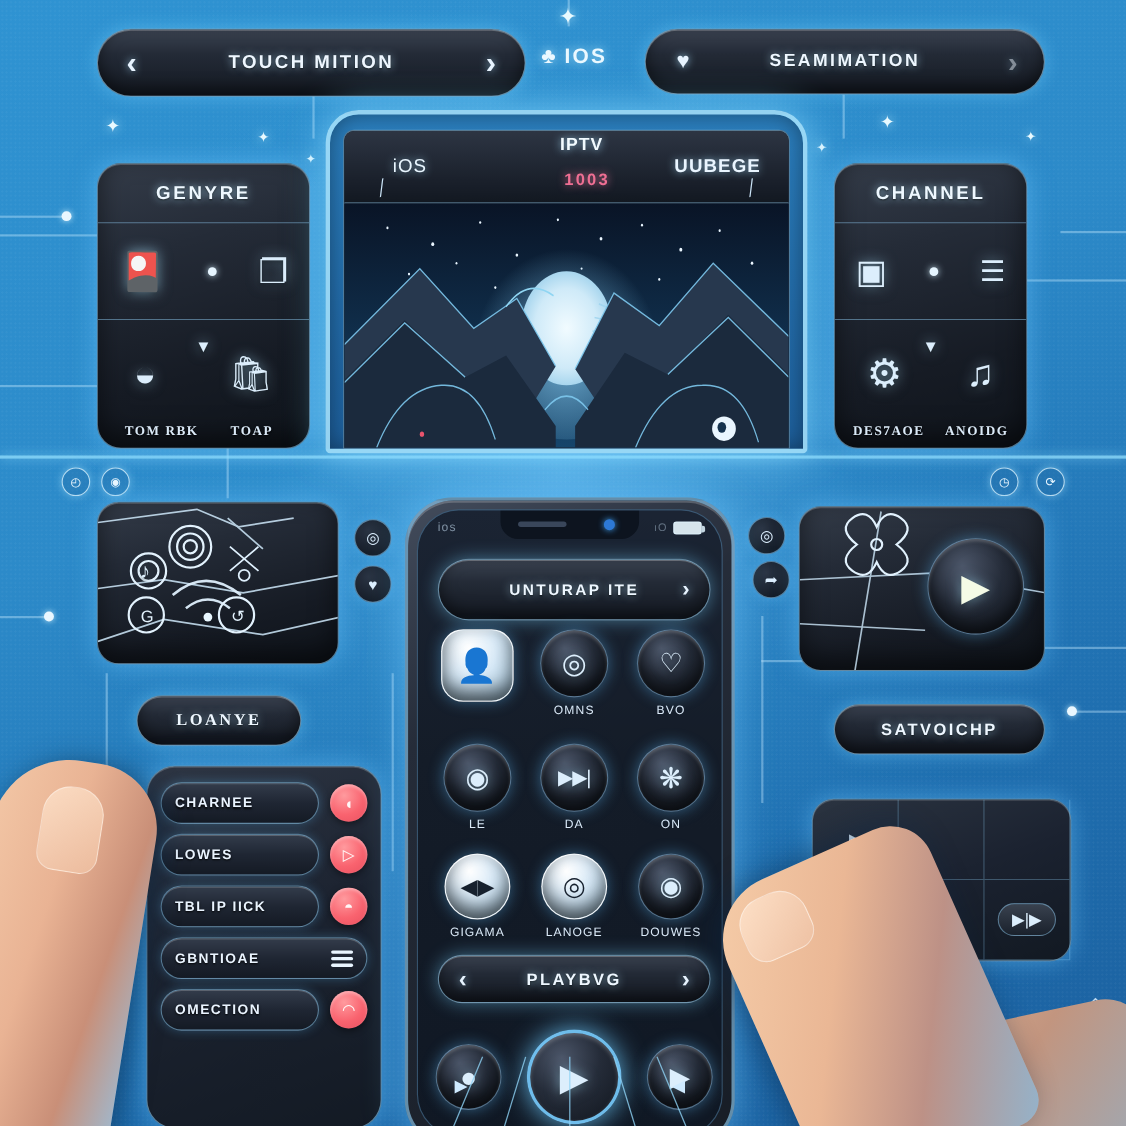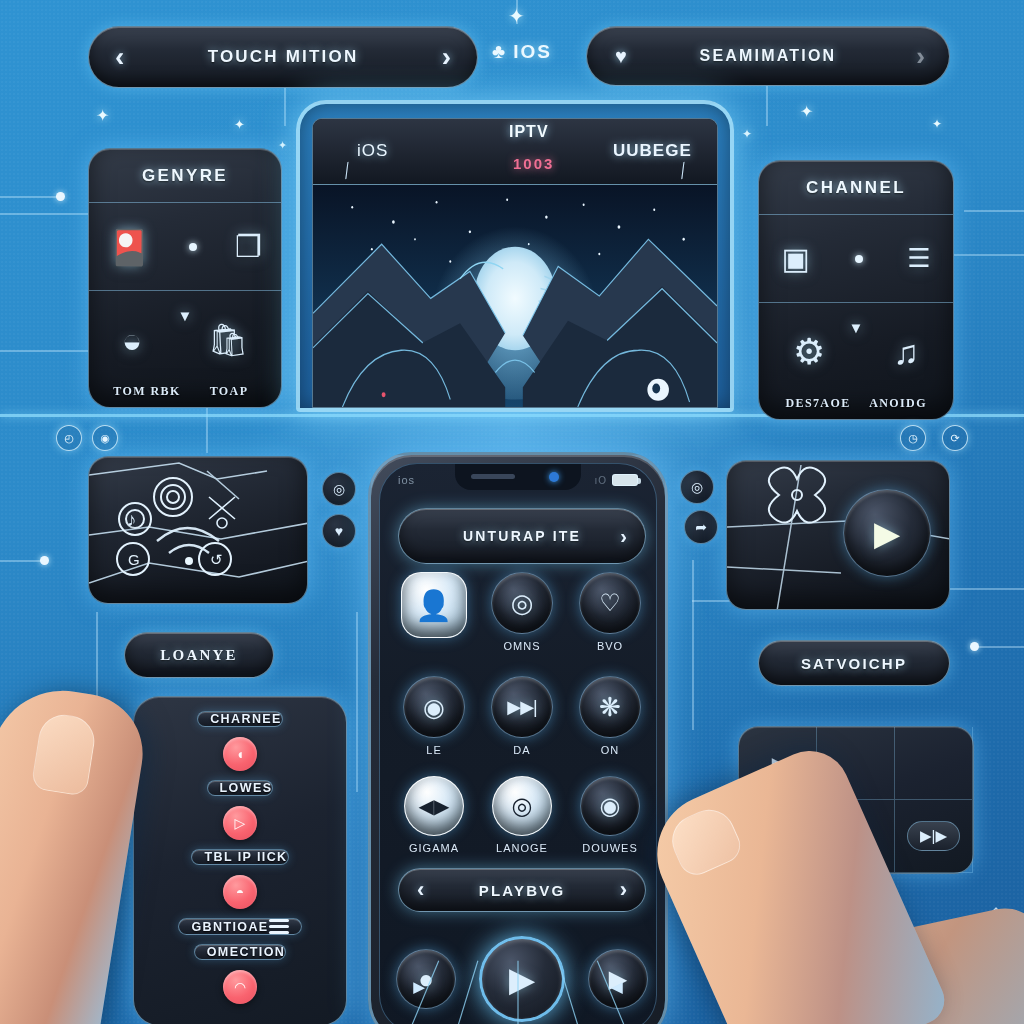--- a/index.html
+++ b/index.html
@@ -175,21 +175,21 @@
 
   
   #list-card {
     position:absolute; left:133px; top:696px; width:214px; height:330px;
     border-radius:26px;
     background:linear-gradient(160deg,#2e3644 0%,#1c2330 45%,#131a24 100%);
     border:1.5px solid rgba(150,215,255,.55);
     box-shadow:0 0 24px rgba(110,200,255,.5), inset 0 1px 0 rgba(255,255,255,.18);
     padding:14px 12px;
   }
-  .lrow { display:flex; align-items:center; gap:10px; margin-bottom:9px;flex-direction:column; }
+  .lrow { display:flex; align-items:center; gap:10px; margin-bottom:9px; }
   .lchip {
     flex:1; height:38px; border-radius:19px;
     background:linear-gradient(180deg,#333c4b 0%,#1f2633 50%,#141a24 100%);
     border:1px solid rgba(150,215,255,.5);
     box-shadow:inset 0 1px 0 rgba(255,255,255,.2), 0 0 10px rgba(90,180,240,.3);
     display:flex; align-items:center; padding-left:12px;
     color:#eaf4ff; font-size:12.5px; font-weight:bold; letter-spacing:1.4px;
     text-shadow:0 1px 2px #000;
     white-space:nowrap; overflow:hidden;
   }
@@ -408,21 +408,21 @@
           </g>
           <path d="M150 76 q20 -22 44 -8" stroke="#8fd5f2" stroke-width="1.2" fill="none"></path>
           <ellipse cx="352" cy="166" rx="11" ry="9" fill="#eaf6ff"></ellipse>
           <circle cx="350" cy="165" r="4" fill="#16334f"></circle>
           <circle cx="72" cy="170" r="2" fill="#e8546d"></circle>
         </svg>
       </div>
     </div>
   </div>
 
-  <div class="card" style="left:758px;top:160px;width:196px;height:260px;">
+  <div class="card" style="left:758px;top:148px;width:176px;height:260px;">
     <div class="hdr">CHANNEL</div>
     <div class="row divider" style="height:88px;">
       <span class="glyph" style="font-size:30px;">▣</span>
       <span class="minidot"></span>
       <span class="glyph" style="font-size:26px;">☰</span>
     </div>
     <div class="row" style="height:116px;">
       <span class="glyph" style="font-size:36px;margin-top:-18px;">⚙</span>
       <span class="glyph" style="font-size:15px;position:absolute;top:16px;left:50%;transform:translateX(-50%);">▼</span>
       <span class="glyph" style="font-size:34px;margin-top:-18px;">♫</span>

